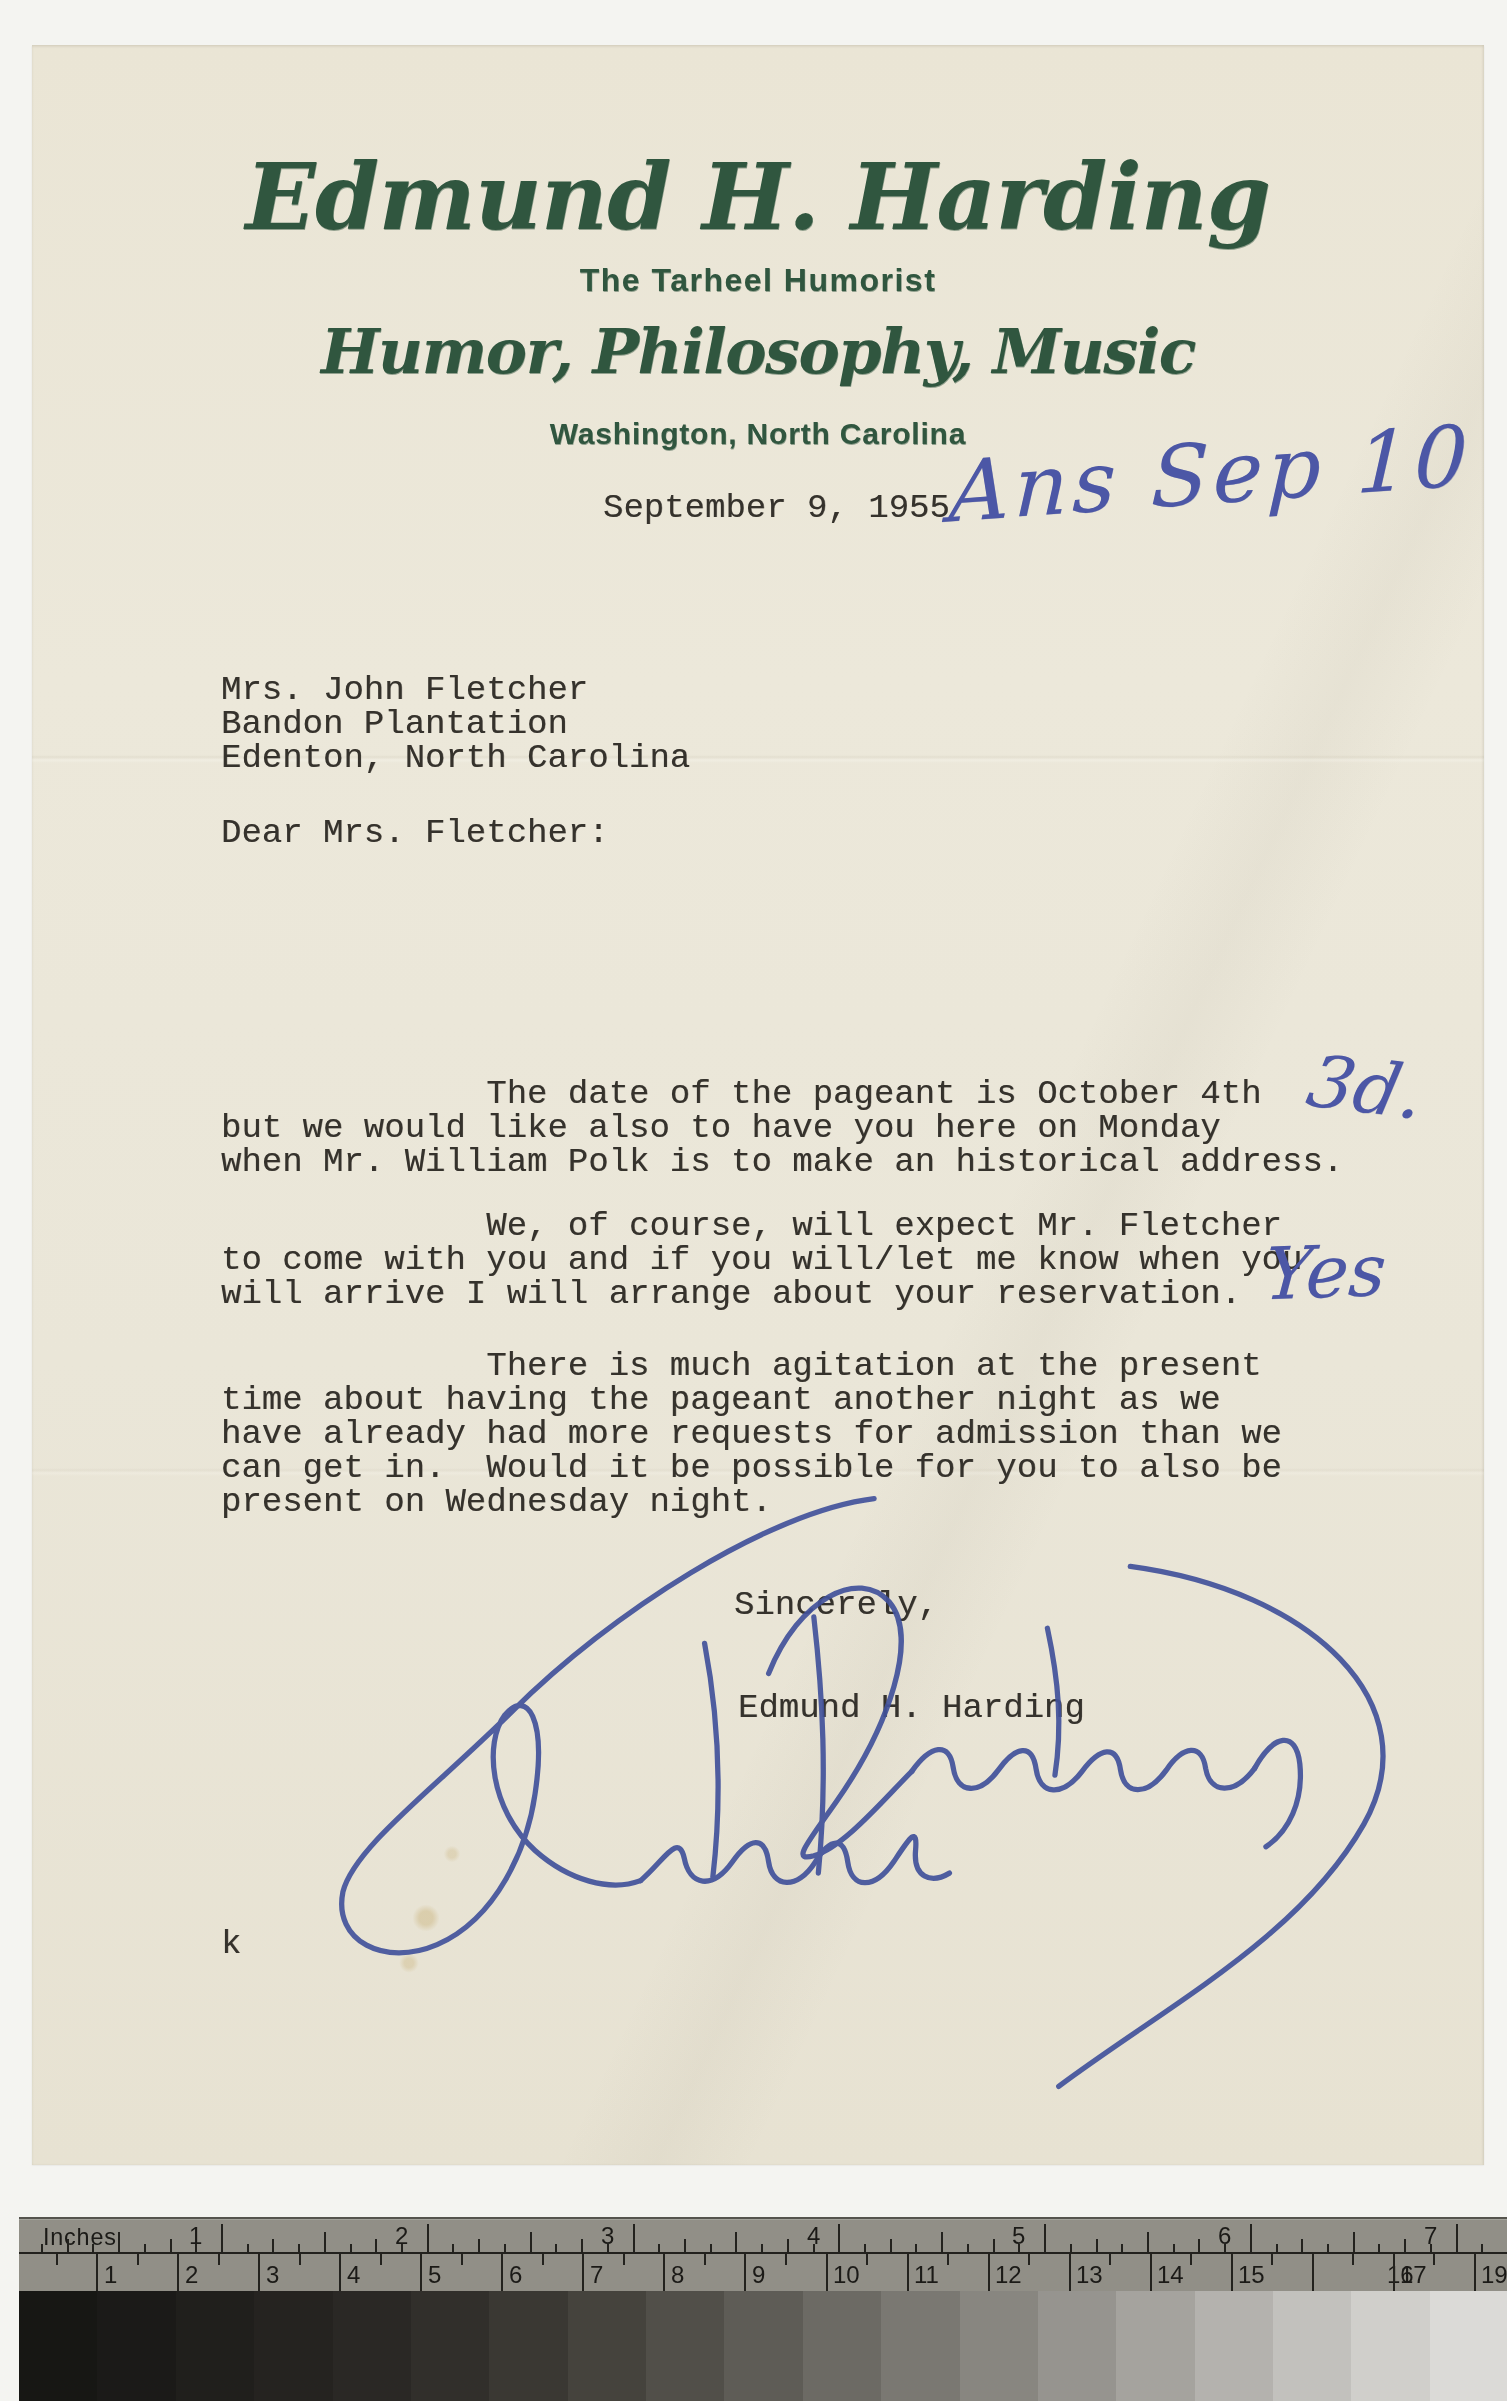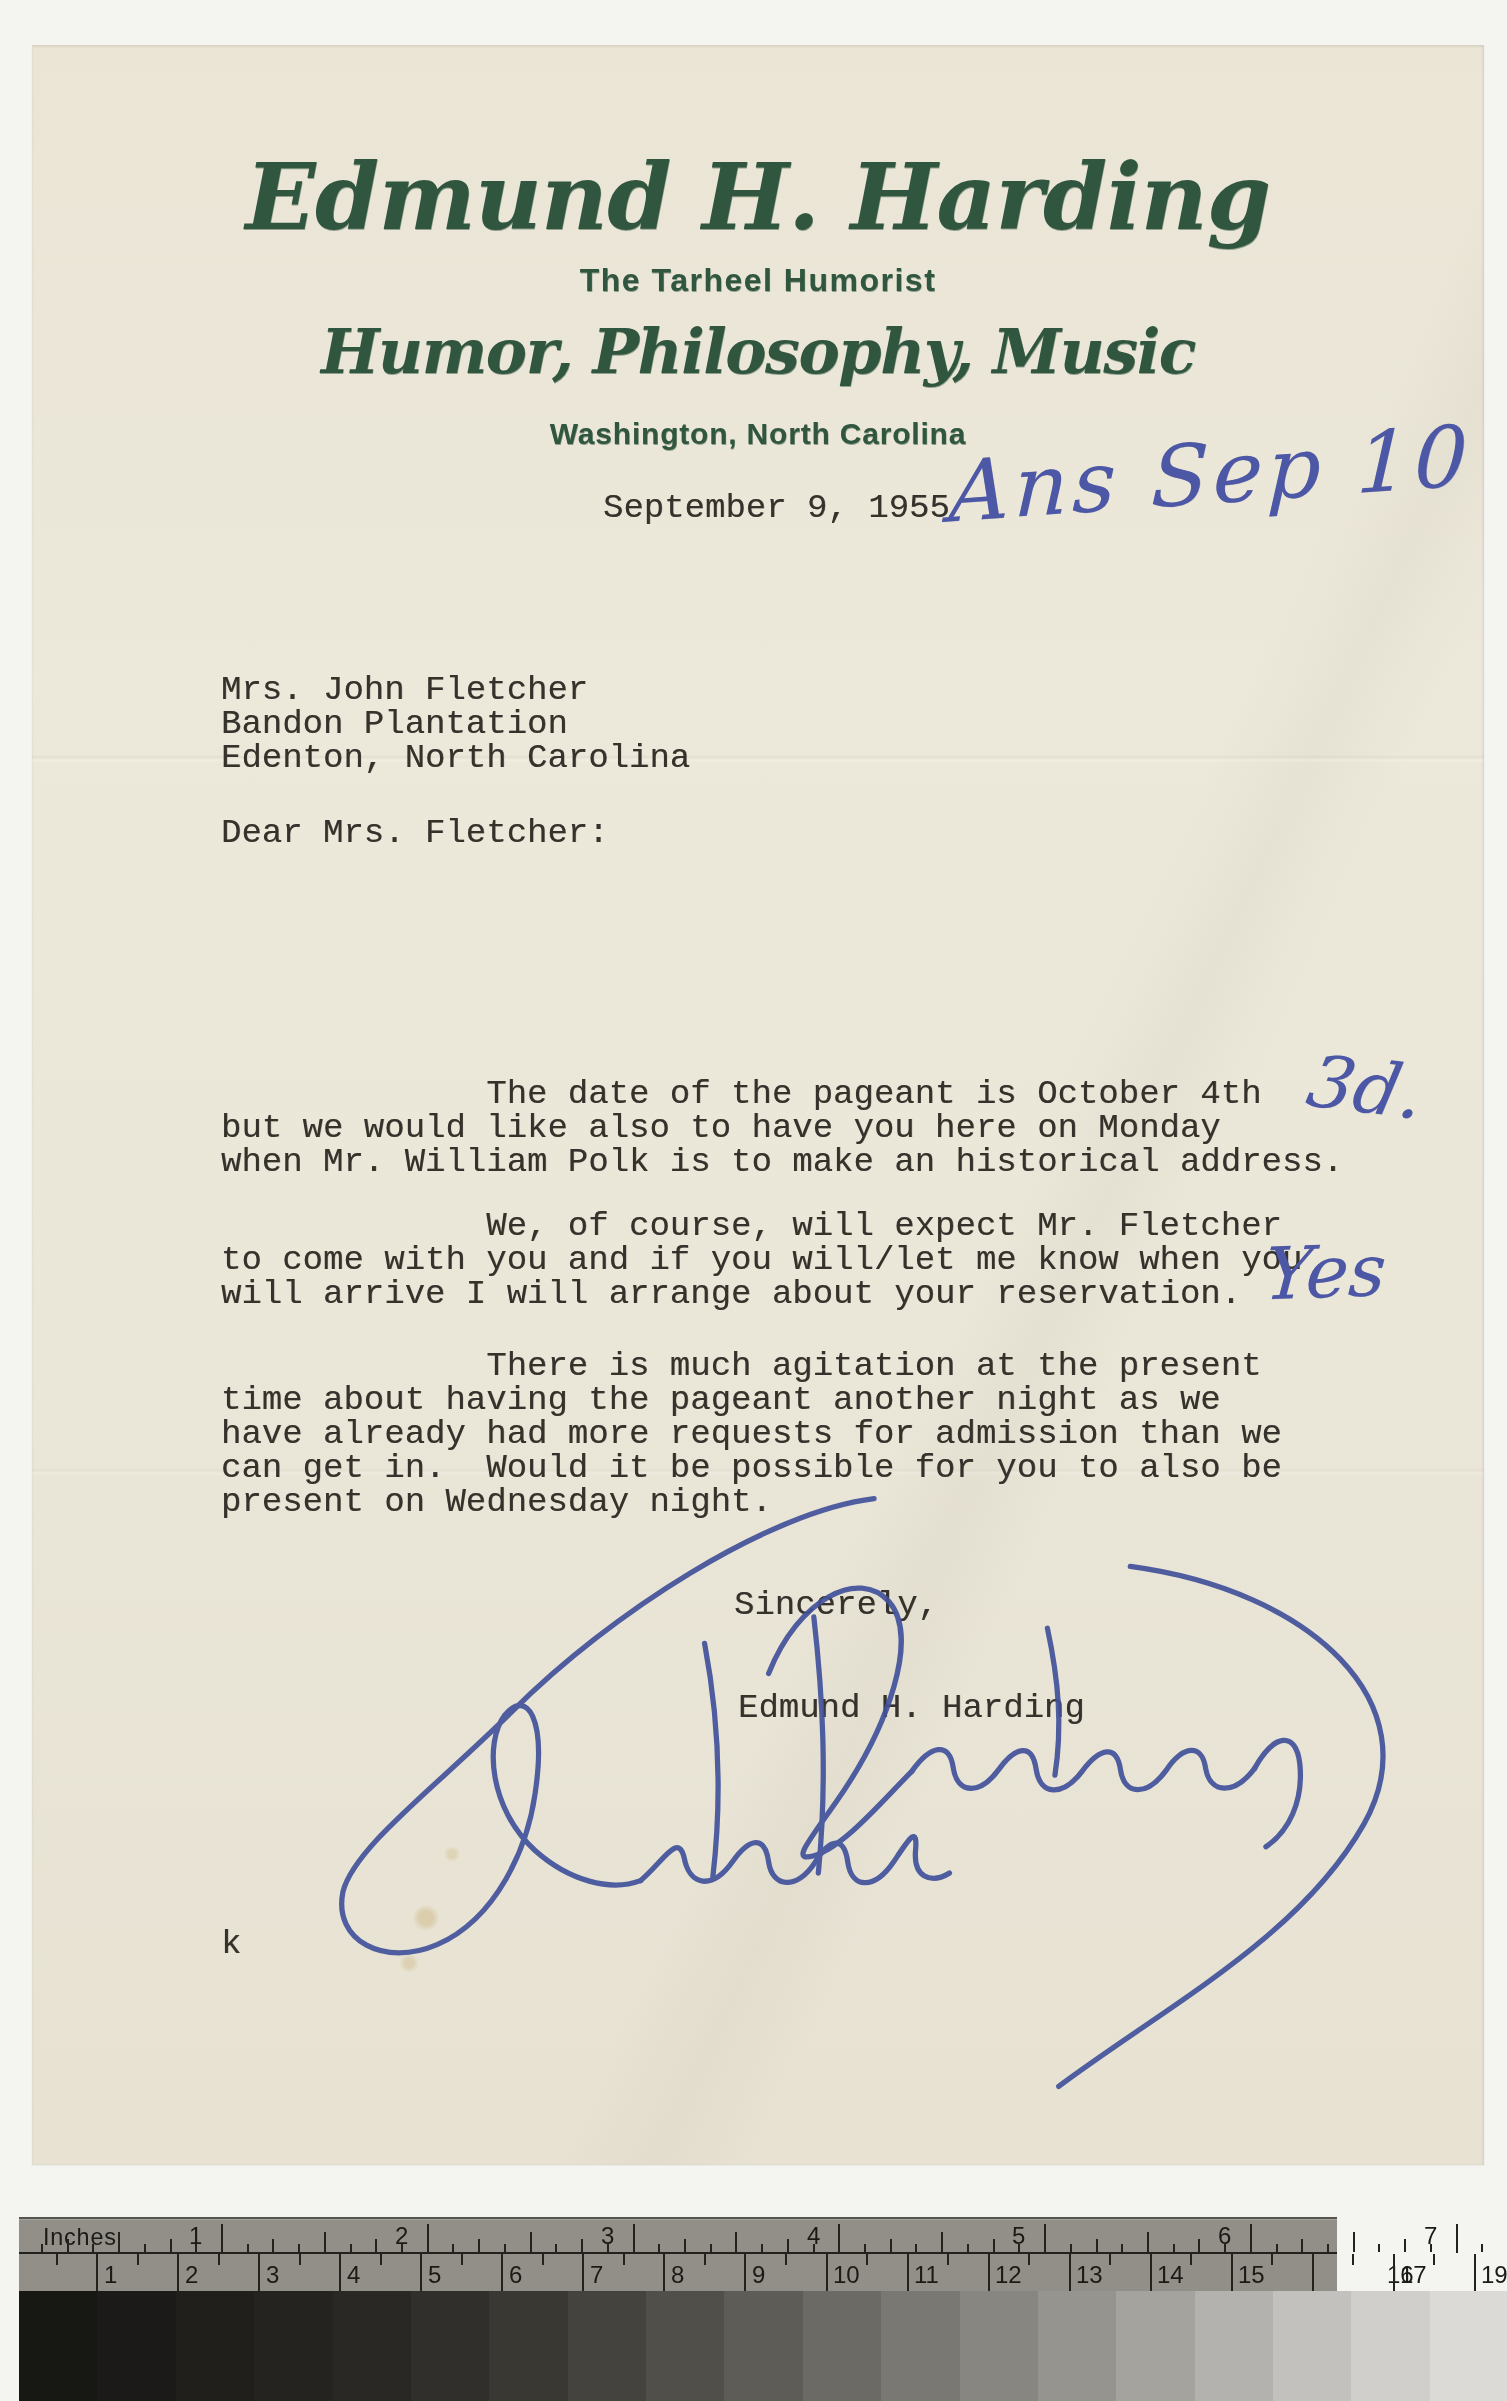--- a/index.html
+++ b/index.html
@@ -28,21 +28,21 @@
   .typed{position:absolute;font-family:"Liberation Mono",monospace;font-size:34px;line-height:34px;
          color:#35322c;white-space:pre;text-shadow:0.4px 0.4px 0.5px rgba(50,45,40,.45);}
   
   .hand{position:absolute;font-family:"DejaVu Serif",serif;font-style:italic;color:#4c57a6;
         white-space:pre;transform-origin:left top;text-shadow:0.3px 0.3px 0.4px rgba(60,70,140,.35);}
   .hand-ans{left:951px;top:443px;font-size:84px;letter-spacing:4.5px;transform:rotate(-4deg) skewX(-6deg);}
   .hand-3d{left:1318px;top:1039px;font-size:72px;transform:rotate(7deg) skewX(-5deg);}
   .hand-yes{left:1268px;top:1232px;font-size:72px;transform:rotate(-2deg) skewX(-6deg);}
   .sig-svg{position:absolute;left:286px;top:1470px;}
   
-  .ruler{position:absolute;left:19px;top:2217px;width:1318px;height:75px;background:#918f87;
+  .ruler{position:absolute;left:19px;top:2217px;width:1489px;height:75px;background:#918f87;
          border-top:2.3px solid #55544e;box-sizing:border-box;
          box-shadow:inset 0 0.8px 0 rgba(255,255,255,.25);}
   .ruler .midline{position:absolute;left:0;top:33px;width:100%;height:2.3px;background:#22211d;}
   .ruler .unit{position:absolute;left:24px;top:4.5px;font-size:23.4px;color:#1b1a17;letter-spacing:0.8px;}
   .tick{position:absolute;width:2.3px;background:#23221e;}
   .inch-num,.cm-num{position:absolute;font-size:24px;color:#1b1a17;}
   
   .wedge{position:absolute;left:19px;top:2291px;width:1489px;height:110px;display:flex;}
   .wedge div{flex:1;}
 </style>

